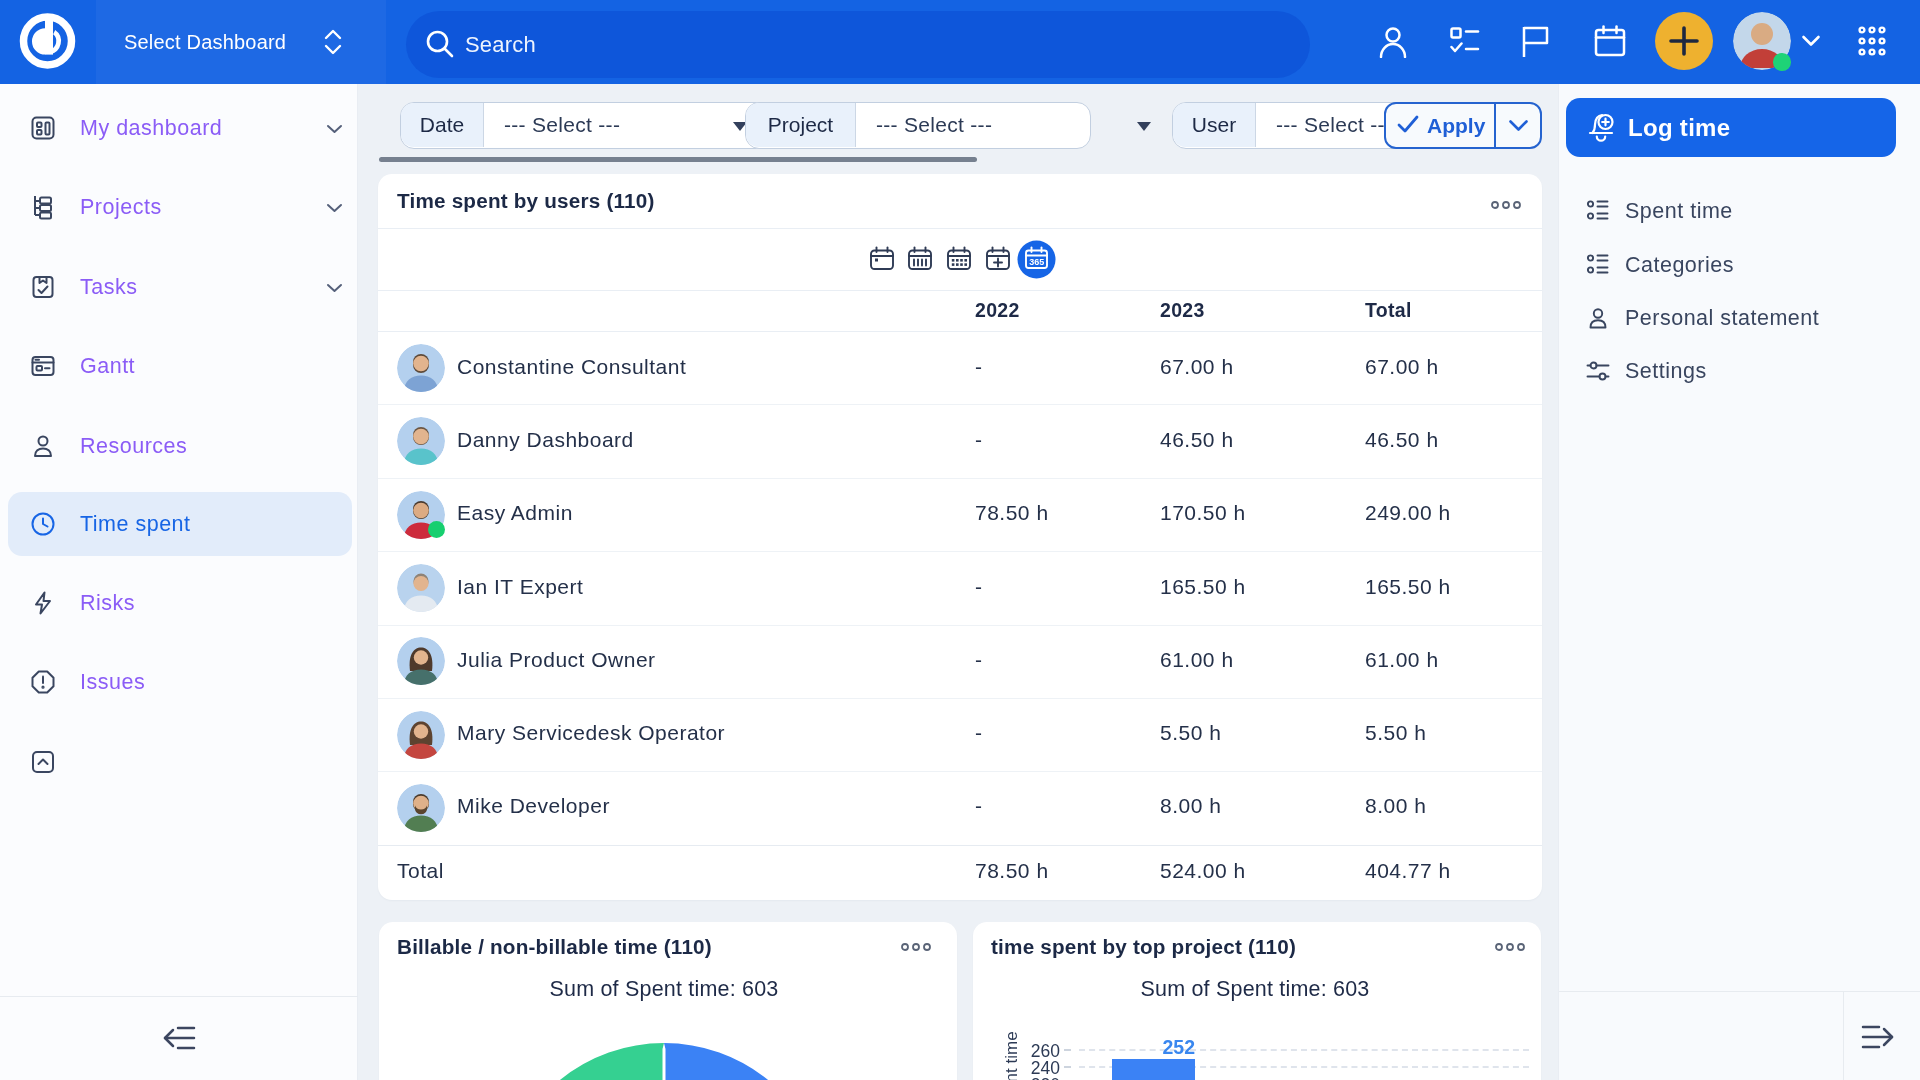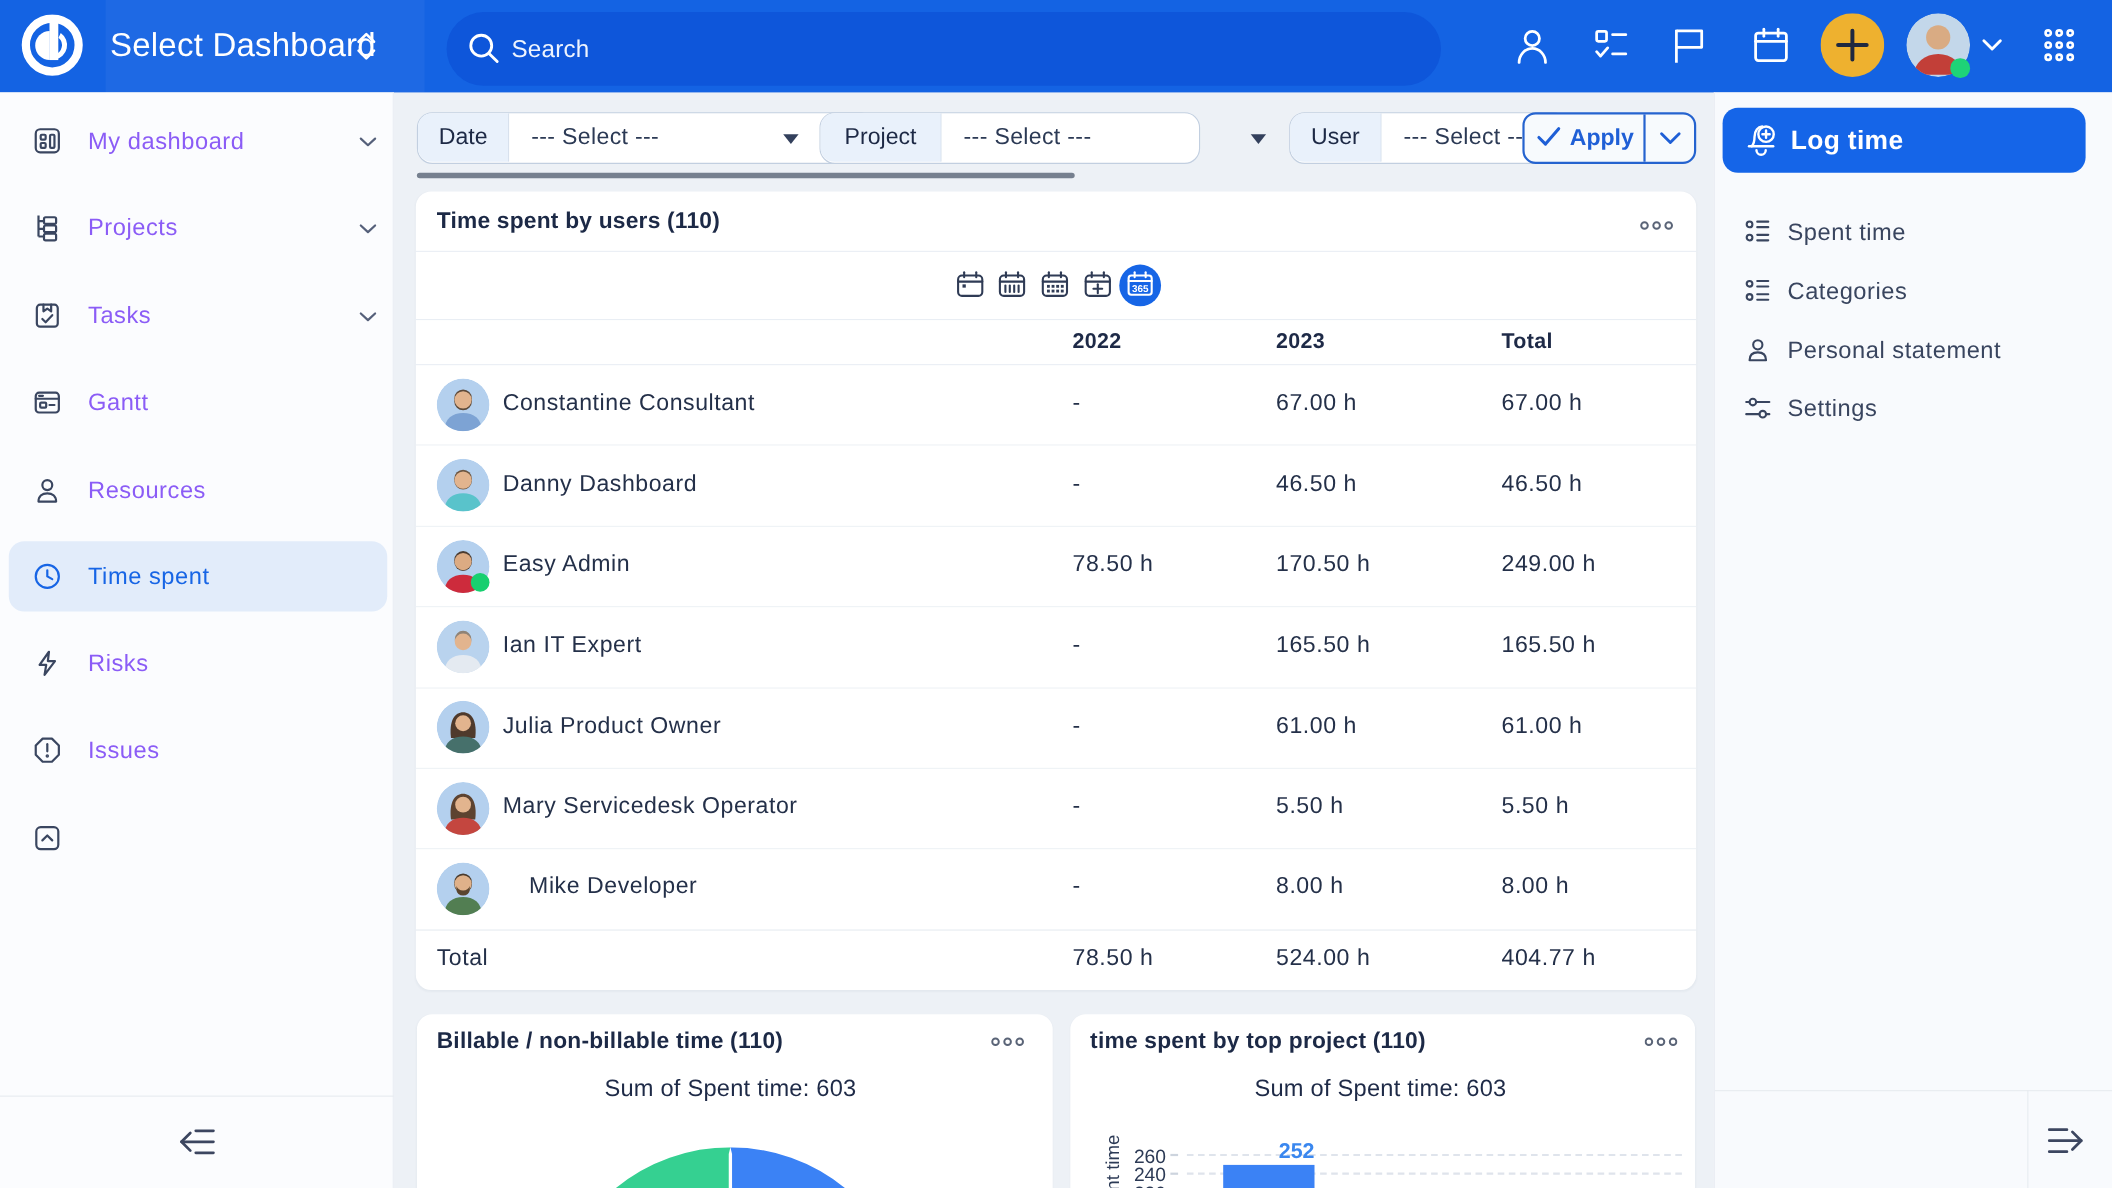--- a/index.html
+++ b/index.html
@@ -2,21 +2,21 @@
 <html><head>
 <meta charset="utf-8">
 <style>
   * { margin:0; padding:0; box-sizing:border-box; }
   html,body { width:1920px; height:1080px; overflow:hidden; font-family:"Liberation Sans", sans-serif; }
   body { position:relative; background:#edf1f6; }
   .abs { position:absolute; }
   
   #topbar { left:0; top:0; width:1920px; height:84px; background:#1463e3; }
   #selband { left:96px; top:0; width:290px; height:84px; background:rgba(255,255,255,0.045); }
-  #seltext { left:100px; top:0px; height:96px; line-height:84px; color:#fff; font-size:30px; font-weight:500; letter-spacing:.2px; }
+  #seltext { left:124px; top:0px; height:96px; line-height:84px; color:#fff; font-size:20px; font-weight:500; letter-spacing:.2px; }
   #search { left:406px; top:11px; width:904px; height:67px; border-radius:34px; background:#0e56da; }
   #searchtext { left:465px; top:11px; height:67px; line-height:67px; color:#eef4fe; font-size:22px; letter-spacing:0.2px; }
   
   #leftbar { left:0; top:84px; width:358px; height:996px; background:#fbfcfe; border-right:1px solid #e9edf3; }
   .litem { left:0; width:358px; height:64px; }
   .litem .txt { position:absolute; left:80px; top:0; height:64px; line-height:64px; font-size:21.5px; letter-spacing:0.5px; color:#8b5cf6; }
   .litem svg.ic { position:absolute; left:30px; top:19px; }
   .litem svg.ch { position:absolute; left:326px; top:28px; }
   #active-pill { left:8px; width:344px; height:64px; border-radius:14px; background:#e2ecfa; }
   
@@ -197,21 +197,21 @@
   </svg>
 </div>
 <div class="abs" style="left:0;top:996px;width:358px;height:1px;background:#e7ebf0"></div>
 <svg class="abs" style="left:163px;top:1025px" width="33" height="26" viewBox="0 0 33 26" fill="none" stroke="#3c4660" stroke-width="2.5" stroke-linecap="round" stroke-linejoin="round">
   <line x1="15" y1="3" x2="31" y2="3"></line>
   <line x1="2" y1="13" x2="31" y2="13"></line>
   <polyline points="10,5 2,13 10,21"></polyline>
   <line x1="15" y1="23" x2="31" y2="23"></line>
 </svg>
 
-<div class="fgroup abs" style="left:379px;width:416px">
+<div class="fgroup abs" style="left:400px;width:416px">
   <div class="flabel" style="width:83px">Date</div>
   <div class="fsel" style="left:103px">--- Select ---</div>
   <div class="caret" style="left:332px"></div>
 </div>
 
 <div class="fgroup abs" style="left:745px;width:346px">
   <div class="flabel" style="width:110px">Project</div>
   <div class="fsel" style="left:130px">--- Select ---</div>
   <div class="caret" style="left:391px"></div>
 </div>
@@ -371,21 +371,21 @@
 <div class="cell" style="left:1365px;top:721px">5.50 h</div>
 <div class="rowline" style="left:378px;top:771px;width:1164px"></div>
 
 <svg class="av" style="left:397px;top:784px" width="48" height="48" viewBox="0 0 48 48">
   <circle cx="24" cy="24" r="24" fill="#b4d0ee"></circle>
   <path d="M16 18 a8 8 0 0 1 16 0 l0 2 a8 8 0 0 1 -16 0 Z" fill="#4a3b2d"></path>
   <circle cx="24" cy="19.5" r="7.8" fill="#dfb18a"></circle>
   <path d="M18 21.5 a6.3 5.8 0 0 0 12 0 l0 3.5 a6 5.2 0 0 1 -12 0 Z" fill="#5a452f"></path>
   <path d="M7 48 C7 36.5 14.5 31.5 24 31.5 C33.5 31.5 41 36.5 41 48 Z" fill="#527e52"></path>
 </svg>
-<div class="cell" style="left:481px;top:794px">Mike Developer</div>
+<div class="cell" style="left:457px;top:794px">Mike Developer</div>
 <div class="cell" style="left:975px;top:794px">-</div>
 <div class="cell" style="left:1160px;top:794px">8.00 h</div>
 <div class="cell" style="left:1365px;top:794px">8.00 h</div>
 <div class="rowline" style="left:378px;top:845px;width:1164px;background:#e6ebf1"></div>
 
 <div class="cell" style="left:397px;top:859px">Total</div>
 <div class="cell" style="left:975px;top:859px">78.50 h</div>
 <div class="cell" style="left:1160px;top:859px">524.00 h</div>
 <div class="cell" style="left:1365px;top:859px">404.77 h</div>
 

